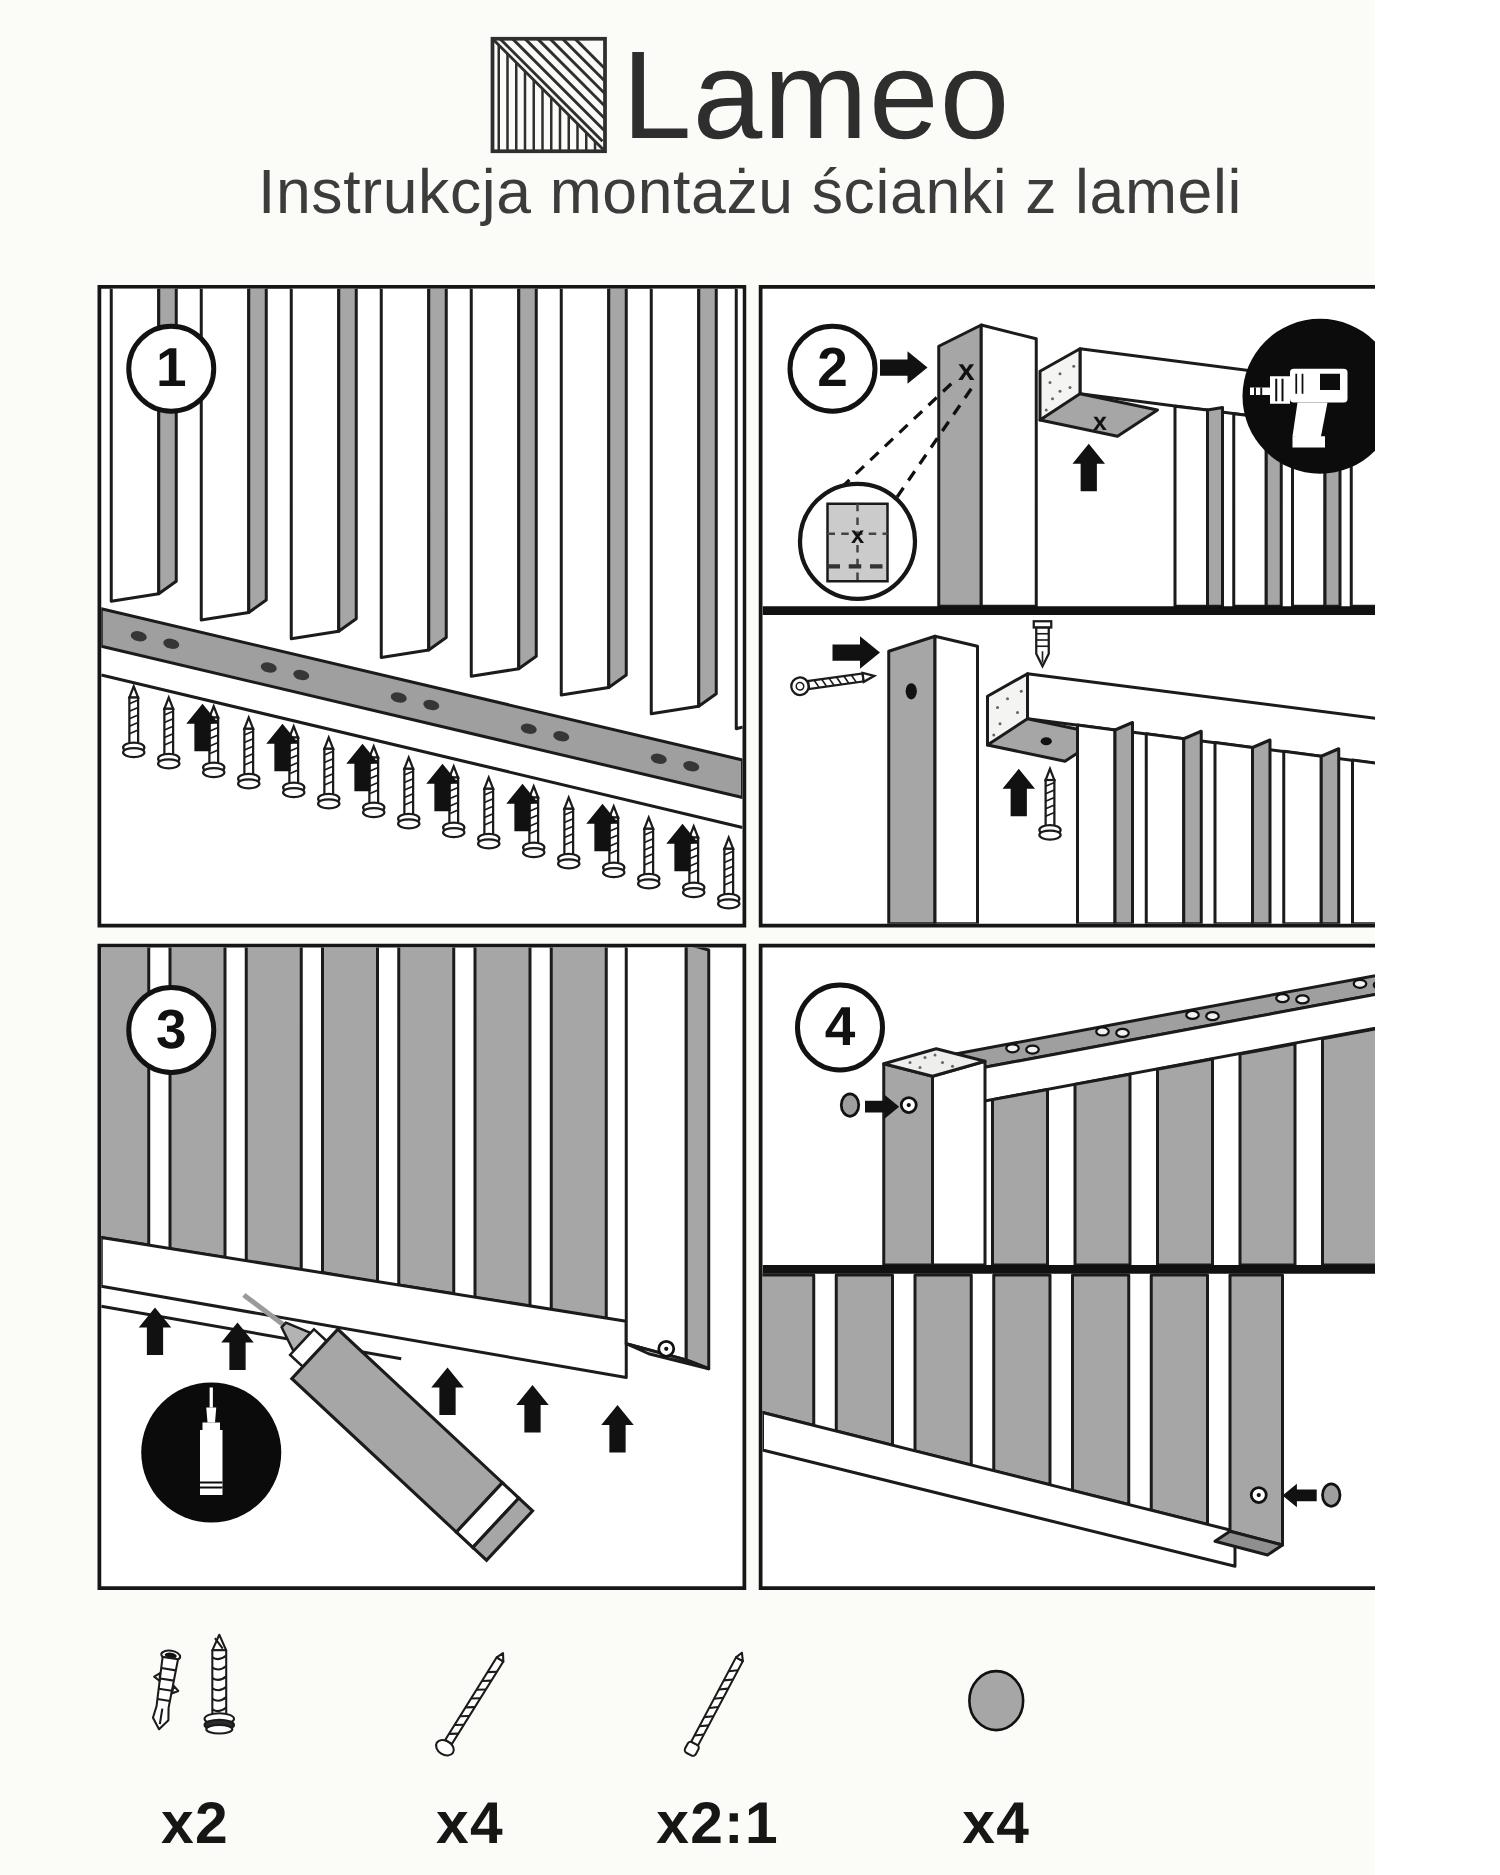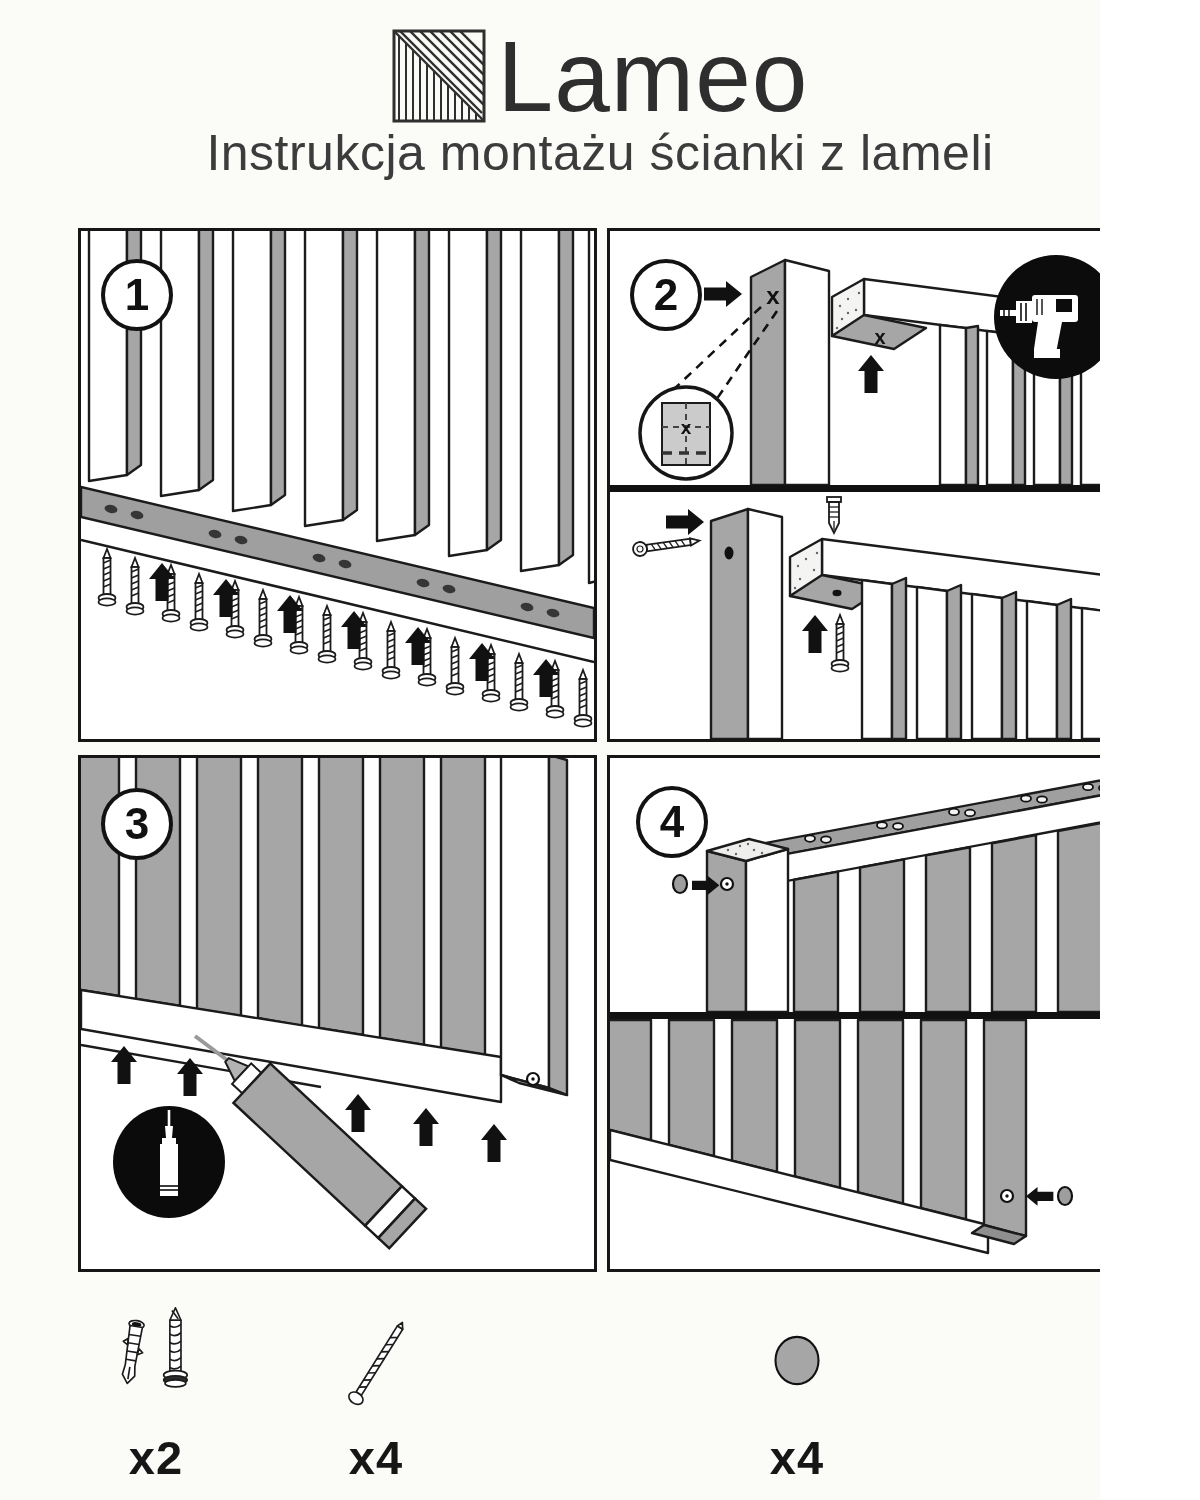--- a/index.html
+++ b/index.html
@@ -490,20 +490,38 @@
         <line x1="66" y1="-4.5" x2="72" y2="4.5"></line>
           <line x1="78" y1="-4.5" x2="84" y2="4.5"></line>
         <line x1="90" y1="-4.5" x2="96" y2="4.5"></line>
           <line x1="102" y1="-4.5" x2="108" y2="4.5"></line>
         <polygon points="122,-4.5 130,-1 122,4.5"></polygon>
       </g>
     </svg>
     <span class="qty">x4</span>
   </div>
 
+  <div class="part" style="left:525px;top:1305px;">
+    <svg width="92" height="160" viewBox="0 0 92 160">
+      <g transform="translate(14,140) rotate(-62)" class="ink" fill="#fff">
+        <rect x="-2" y="-7" width="14" height="14" rx="4"></rect>
+        <rect x="12" y="-4.5" width="110" height="9"></rect>
+        <line x1="20" y1="-4.5" x2="26" y2="4.5"></line>
+          <line x1="32" y1="-4.5" x2="38" y2="4.5"></line>
+        <line x1="44" y1="-4.5" x2="50" y2="4.5"></line>
+          <line x1="56" y1="-4.5" x2="62" y2="4.5"></line>
+        <line x1="68" y1="-4.5" x2="74" y2="4.5"></line>
+          <line x1="80" y1="-4.5" x2="86" y2="4.5"></line>
+        <line x1="92" y1="-4.5" x2="98" y2="4.5"></line>
+          <line x1="104" y1="-4.5" x2="110" y2="4.5"></line>
+        <polygon points="122,-4.5 130,-1 122,4.5"></polygon>
+      </g>
+    </svg>
+    <span class="qty">x2:1</span>
+  </div>
 
   <div class="part" style="left:762px;top:1305px;">
     <svg width="70" height="160" viewBox="0 0 70 160">
       <ellipse cx="35" cy="80" rx="31" ry="34" fill="#a6a6a6" stroke="#111" stroke-width="3"></ellipse>
     </svg>
     <span class="qty">x4</span>
   </div>
 
 
 </div>

